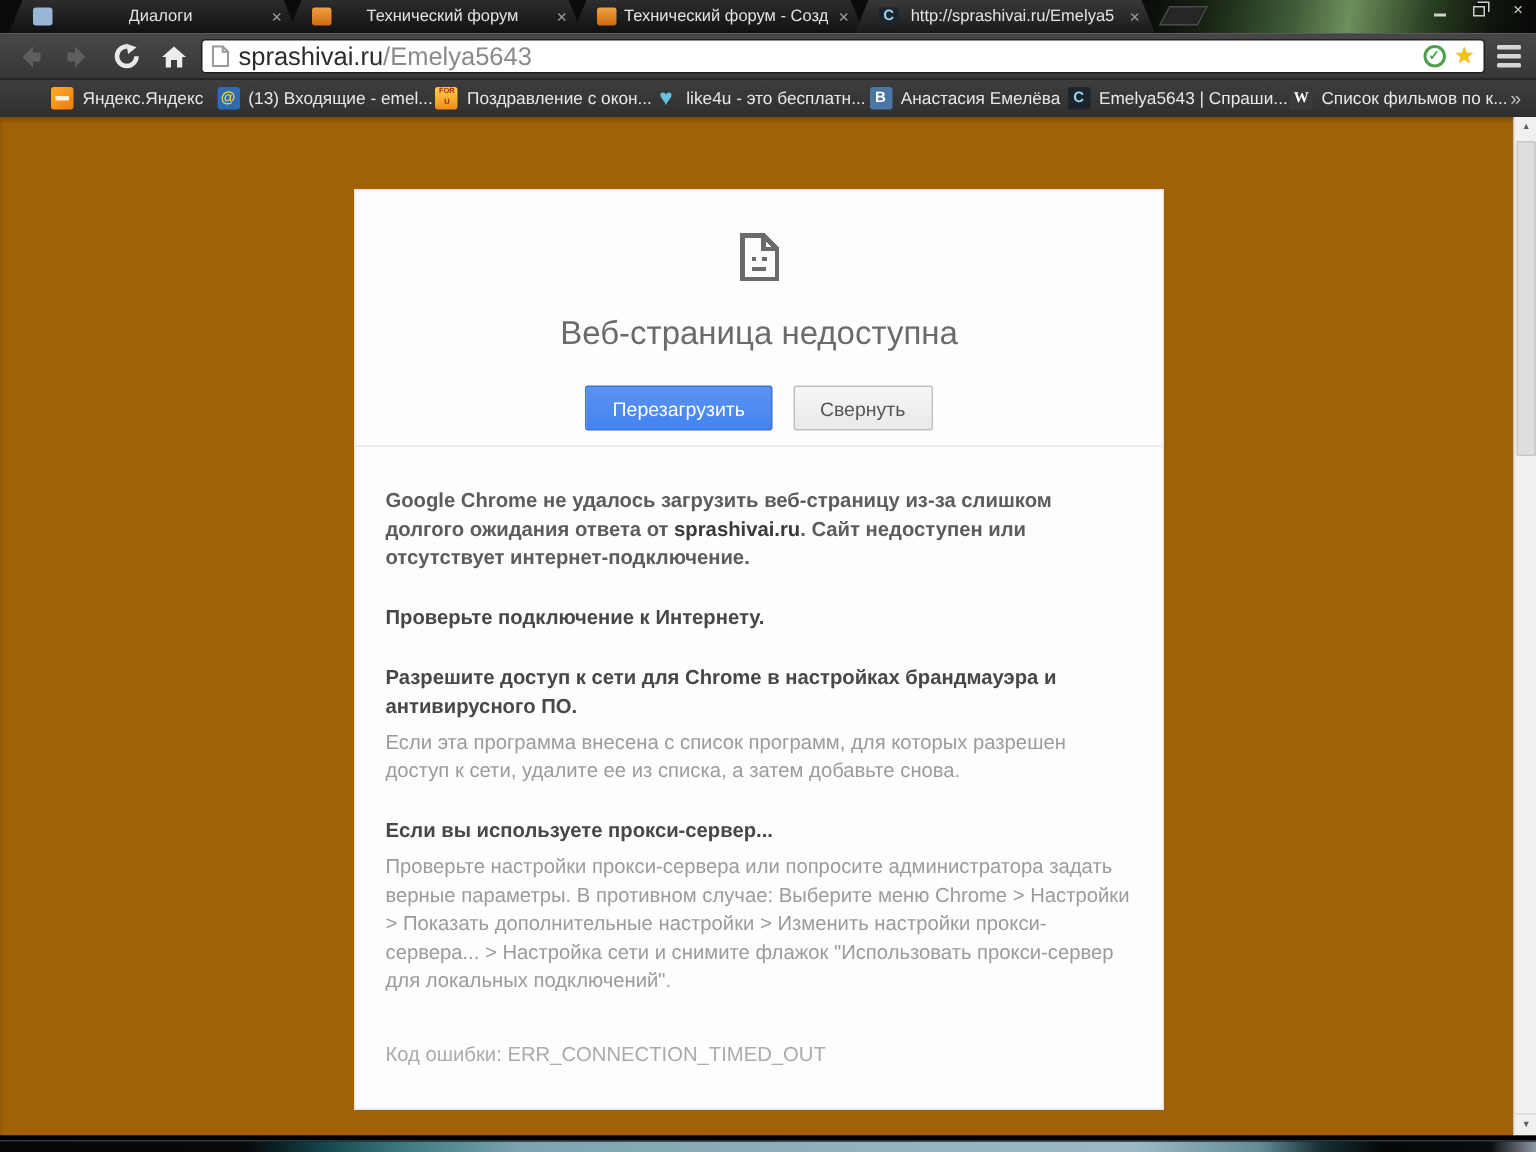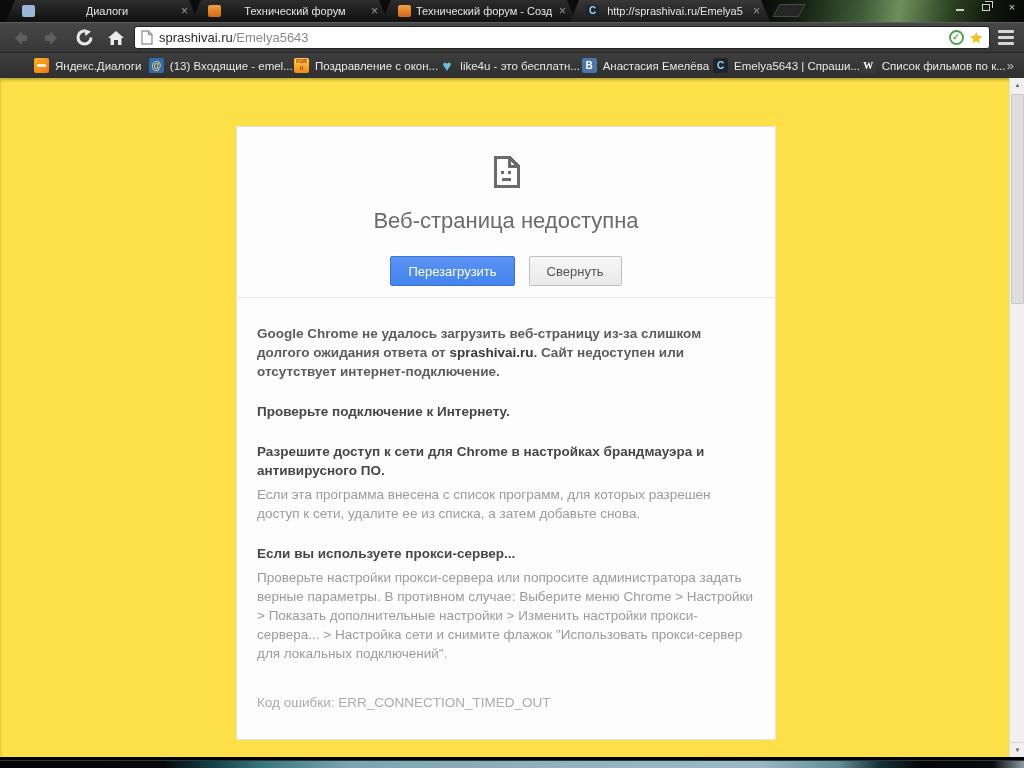--- a/index.html
+++ b/index.html
@@ -30,21 +30,21 @@
   .newtab { width:26px; height:13px; margin:4px 0 0 12px; background:#262626; transform:skewX(-28deg); border:1px solid #4a4a4a; cursor:pointer; }
 
   
   .toolbar { position:absolute; top:22px; left:0; width:1024px; height:30px;
     background:linear-gradient(#474747,#373737); border-top:1px solid #5c5c5c;
     display:flex; align-items:center; padding:0 6px; gap:4px; }
   .navbtn { width:28px; height:24px; display:flex; align-items:center; justify-content:center; border-radius:3px; cursor:pointer; }
   .navbtn svg { display:block; }
   .omnibox { flex:1; height:23px; background:#fff; border:1px solid #222; border-radius:3px;
     display:flex; align-items:center; padding:0 6px; gap:6px; min-width:0; }
-  .omni-url { font-size:13px; white-space:nowrap; overflow:hidden; flex:1; }
+  .omni-url { font-size:17px; white-space:nowrap; overflow:hidden; flex:1; }
   .omni-host { color:#2b2b2b; }
   .omni-path { color:#8a8a8a; }
   .badge-check { width:15px; height:15px; border:2px solid #4ca04c; border-radius:50%; color:#4ca04c;
     font-size:9px; font-weight:bold; line-height:11px; text-align:center; flex:0 0 auto; cursor:pointer; }
   .star { color:#f2c40e; font-size:15px; line-height:15px; flex:0 0 auto; cursor:pointer; text-shadow:0 0 1px #c89a00; }
   .menu-btn { width:24px; height:24px; display:flex; flex-direction:column; justify-content:center; gap:3px; align-items:center; cursor:pointer; }
   .menu-bar { width:16px; height:3px; background:#d6d6d6; border-radius:1px; }
 
   
   .bookmarksbar { position:absolute; top:52px; left:0; width:1024px; height:26px;
@@ -57,21 +57,21 @@
   .bmi-ym::after { content:""; position:absolute; left:3px; top:6px; width:9px; height:3px; background:#fff; opacity:.85; }
   .bmi-mail { background:#2f6bb3; color:#ffd24a; }
   .bmi-foru { background:linear-gradient(#ffd24a,#ef8c18); color:#b32000; font-size:5px; line-height:7px; font-weight:bold; }
   .bmi-heart { color:#66c2e0; font-size:15px; line-height:15px; background:none; }
   .bmi-vk { background:#4a76a8; color:#fff; }
   .bmi-c { background:#1d242c; color:#8fd8ec; }
   .bmi-wiki { background:#3a3a3a; color:#fff; font-family:"Liberation Serif", serif; }
   .bm-overflow { margin-left:auto; color:#bdbdbd; font-size:13px; cursor:pointer; }
 
   
-  .content { position:absolute; top:78px; left:0; width:1024px; height:679px; background:#fde047;
+  .content { position:absolute; top:78px; left:0; width:1024px; height:679px; background:#a16207;
     box-shadow:inset 0 2px 3px rgba(0,0,0,0.25); }
   .scrollbar { position:absolute; top:0; right:0; width:15px; height:679px; background:#f0f0ee; border-left:1px solid #dcdcda; }
   .sb-btn { position:absolute; left:0; width:15px; height:15px; color:#606060; font-size:6px; text-align:center; line-height:15px; cursor:pointer; }
   .sb-up { top:0; }
   .sb-down { bottom:0; border-top:1px solid #d8d8d6; }
   .sb-thumb { position:absolute; left:1px; top:16px; width:13px; height:210px; background:#dededc; border:1px solid #c8c8c6; border-radius:1px; cursor:pointer; }
 
   .card { position:absolute; left:236px; top:48px; width:540px; height:614px; background:#fdfdfd; border:1px solid #e3e3e1; }
   .card-top { text-align:center; padding-top:28px; height:171px; border-bottom:1px solid #e8e8e6; }
   .sad-icon { display:inline-block; }
@@ -166,21 +166,21 @@
     <div class="menu-btn">
       <span class="menu-bar"></span>
       <span class="menu-bar"></span>
       <span class="menu-bar"></span>
     </div>
   </div>
 
   <div class="bookmarksbar">
     <div class="bm">
       <span class="bm-icon bmi-ym"></span>
-      <span class="bm-label">Яндекс.Диалоги</span>
+      <span class="bm-label">Яндекс.Яндекс</span>
     </div>
     <div class="bm">
       <span class="bm-icon bmi-mail">@</span>
       <span class="bm-label">(13) Входящие - emel...</span>
     </div>
     <div class="bm">
       <span class="bm-icon bmi-foru">FOR U</span>
       <span class="bm-label">Поздравление с окон...</span>
     </div>
     <div class="bm">

